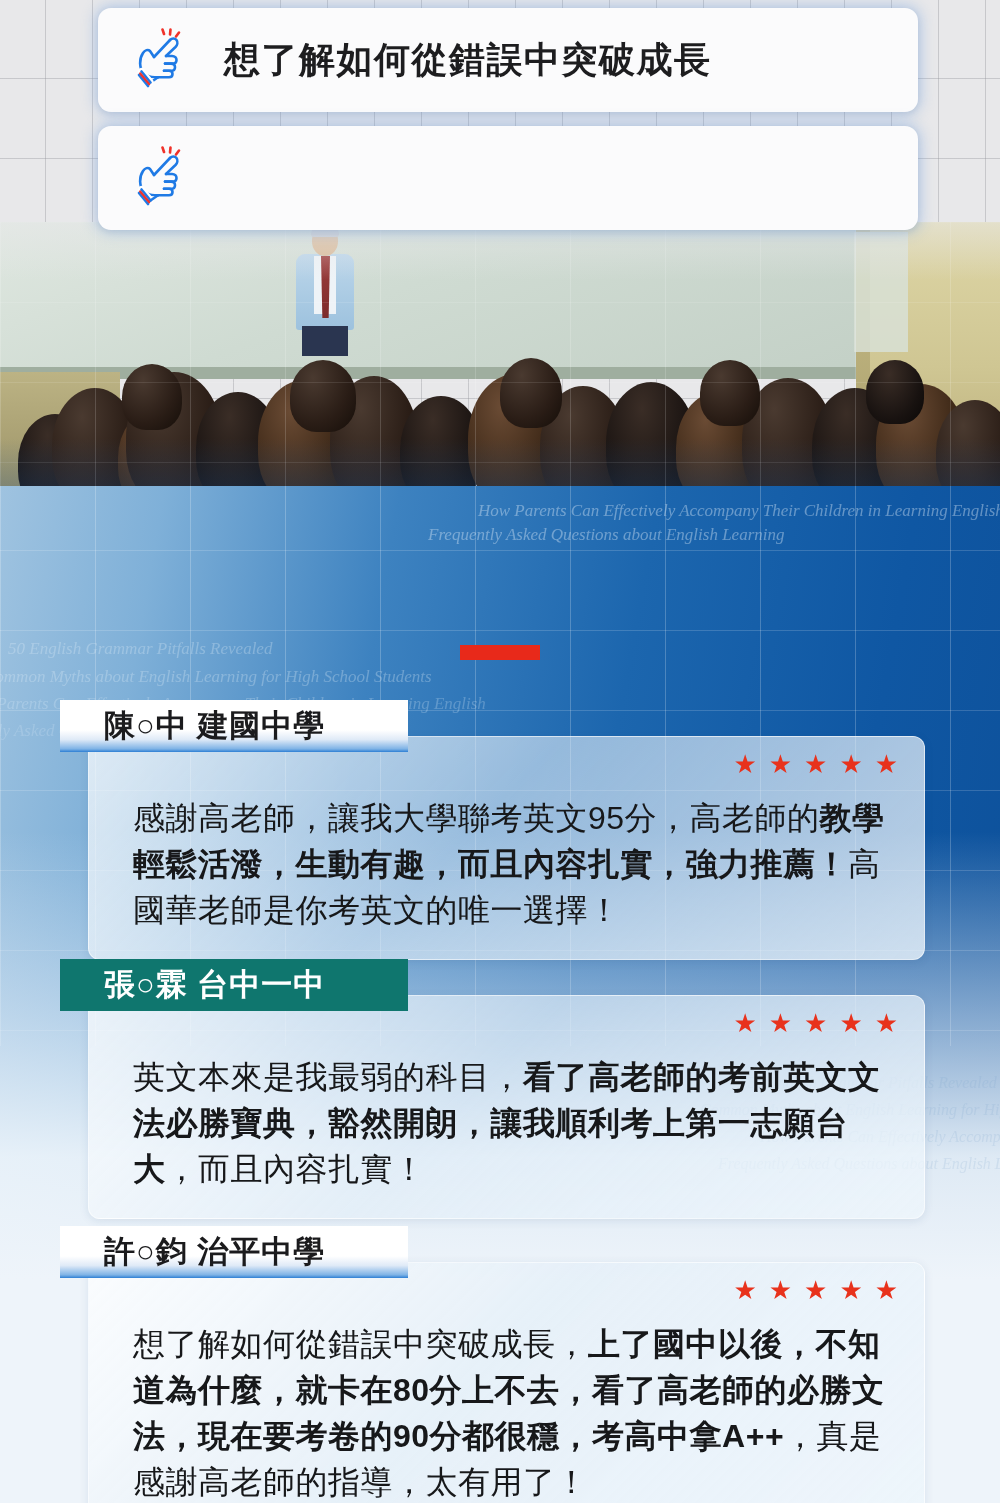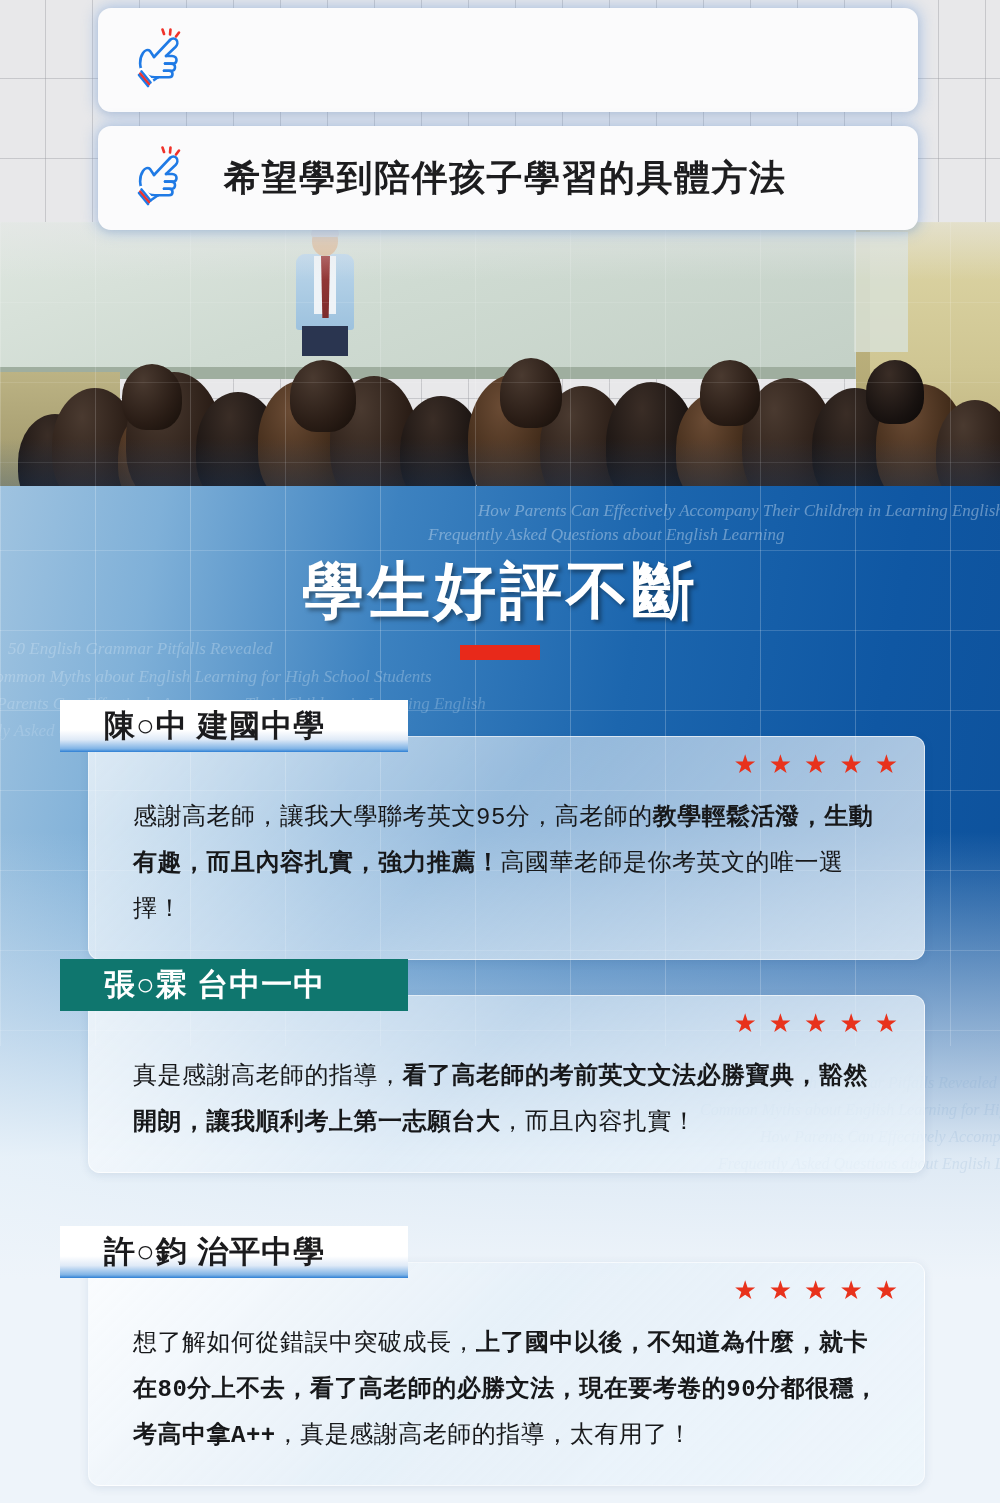--- a/index.html
+++ b/index.html
@@ -187,22 +187,22 @@
     background:linear-gradient(135deg, rgba(255,255,255,.72) 0%, rgba(226,238,248,.60) 45%, rgba(238,246,252,.78) 100%);
     border:1px solid rgba(255,255,255,.55);
     box-shadow:0 2px 10px rgba(20,60,110,.10);
     padding:58px 34px 26px 44px;
   }
   .stars{
     position:absolute; right:26px; top:14px; display:flex; gap:12px; z-index:4;
   }
   .star{ color:#e8321c; font-size:26px; line-height:26px; }
   .quote{
-    font-size:24px; line-height:46px; color:#17181a; letter-spacing:.5px;
-    font-family:Liberation Mono, monospace;
+    font-size:32px; line-height:46px; color:#17181a; letter-spacing:.5px;
+    font-family:Liberation Sans, sans-serif;
   }
   .quote b{ font-weight:bold; }
 </style>
 </head>
 <body>
 
 <div class="page">
 
   <div class="top-section">
     <div class="top-grid"></div>
@@ -278,20 +278,21 @@
             <path d="M11 47 L20 58"></path>
           </g>
           <path d="M12.2 45.4 L21.2 56.2" fill="none" stroke="#f0322a" stroke-width="2.3" stroke-linecap="round"></path>
           <g stroke="#f0322a" stroke-width="2.6" stroke-linecap="round">
             <path d="M36 6 L34.5 1.5"></path>
             <path d="M42 6.5 L42.5 1.5"></path>
             <path d="M48 8.5 L51 4.5"></path>
           </g>
         </svg>
       </span>
+      <span class="callout-txt">想了解如何從錯誤中突破成長</span>
     </div>
 
     <div class="callout c2">
       <span class="hand-ic">
         <svg viewBox="0 0 58 64" width="58" height="64" aria-hidden="true">
           <g fill="none" stroke="#1f7ae5" stroke-width="2.6" stroke-linecap="round" stroke-linejoin="round">
             <path d="M16 46 C11 40 11 31 15 25 C17 22 20 21 22 23 L26 29"></path>
             <path d="M26 29 L42 12"></path>
             <path d="M42 12 C44 10 47 10 48.5 12 C50 14 49.5 17 47.5 19 L38 28"></path>
             <path d="M38 28 L44 28 C47 28 48.5 30 48.5 32 C48.5 34 47 35.6 44.5 35.6 L37 35.6"></path>
@@ -306,21 +307,20 @@
             <path d="M22.5 54.5 L30 49.3"></path>
           </g>
           <path d="M12.2 45.4 L21.2 56.2" fill="none" stroke="#f0322a" stroke-width="2.3" stroke-linecap="round"></path>
           <g stroke="#f0322a" stroke-width="2.6" stroke-linecap="round">
             <path d="M36 6 L34.5 1.5"></path>
             <path d="M42 6.5 L42.5 1.5"></path>
             <path d="M48 8.5 L51 4.5"></path>
           </g>
         </svg>
       </span>
-      <span class="callout-txt">希望學到陪伴孩子學習的具體方法</span>
     </div>
   </div>
 
   <div class="blue-section">
     <div class="blue-grid"></div>
     <div class="blue-fade-bottom"></div>
   </div>
 
   <div class="wm wm-top" style="left:478px; top:501px; font-size:17px;">How Parents Can Effectively Accompany Their Children in Learning English</div>
   <div class="wm wm-top" style="left:428px; top:525px; font-size:17px;">Frequently Asked Questions about English Learning</div>
@@ -328,21 +328,20 @@
   <div class="wm" style="left:8px; top:639px; font-size:17px; color:rgba(225,238,250,.30);">50 English Grammar Pitfalls Revealed</div>
   <div class="wm" style="left:-16px; top:667px; font-size:17px; color:rgba(225,238,250,.30);">Common Myths about English Learning for High School Students</div>
   <div class="wm" style="left:-40px; top:694px; font-size:17px; color:rgba(225,238,250,.26);">How Parents Can Effectively Accompany Their Children in Learning English</div>
   <div class="wm" style="left:-64px; top:721px; font-size:17px; color:rgba(225,238,250,.22);">Frequently Asked Questions about English Learning</div>
 
   <div class="wm wm-bot" style="left:748px; top:1074px; font-size:16px;">50 English Grammar Pitfalls Revealed</div>
   <div class="wm wm-bot" style="left:700px; top:1101px; font-size:16px;">Common Myths about English Learning for High School Students</div>
   <div class="wm wm-bot" style="left:760px; top:1128px; font-size:16px;">How Parents Can Effectively Accompany Their Children in Learning English</div>
   <div class="wm wm-bot" style="left:718px; top:1155px; font-size:16px;">Frequently Asked Questions about English Learning</div>
 
-  <div class="sec-title">學生好評不斷</div>
   <div class="title-bar"></div>
 
   <div class="card" style="top:700px;">
     <div class="card-head plain">
       <span class="card-head-txt">陳○中 建國中學</span>
     </div>
     <div class="card-body">
       <div class="stars">
         <span class="star">★</span>
         <span class="star">★</span>
@@ -362,21 +361,21 @@
     </div>
     <div class="card-body">
       <div class="stars">
         <span class="star">★</span>
         <span class="star">★</span>
         <span class="star">★</span>
         <span class="star">★</span>
         <span class="star">★</span>
       </div>
       <div class="quote">
-        <span>真是感謝高老師的指導，</span><b>看了高老師的考前英文文法必勝寶典，豁然開朗，讓我順利考上第一志願台大</b><span>，而且內容扎實！</span>
+        <span>英文本來是我最弱的科目，</span><b>看了高老師的考前英文文法必勝寶典，豁然開朗，讓我順利考上第一志願台大</b><span>，而且內容扎實！</span>
       </div>
     </div>
   </div>
 
   <div class="card" style="top:1226px;">
     <div class="card-head plain">
       <span class="card-head-txt">許○鈞 治平中學</span>
     </div>
     <div class="card-body">
       <div class="stars">

